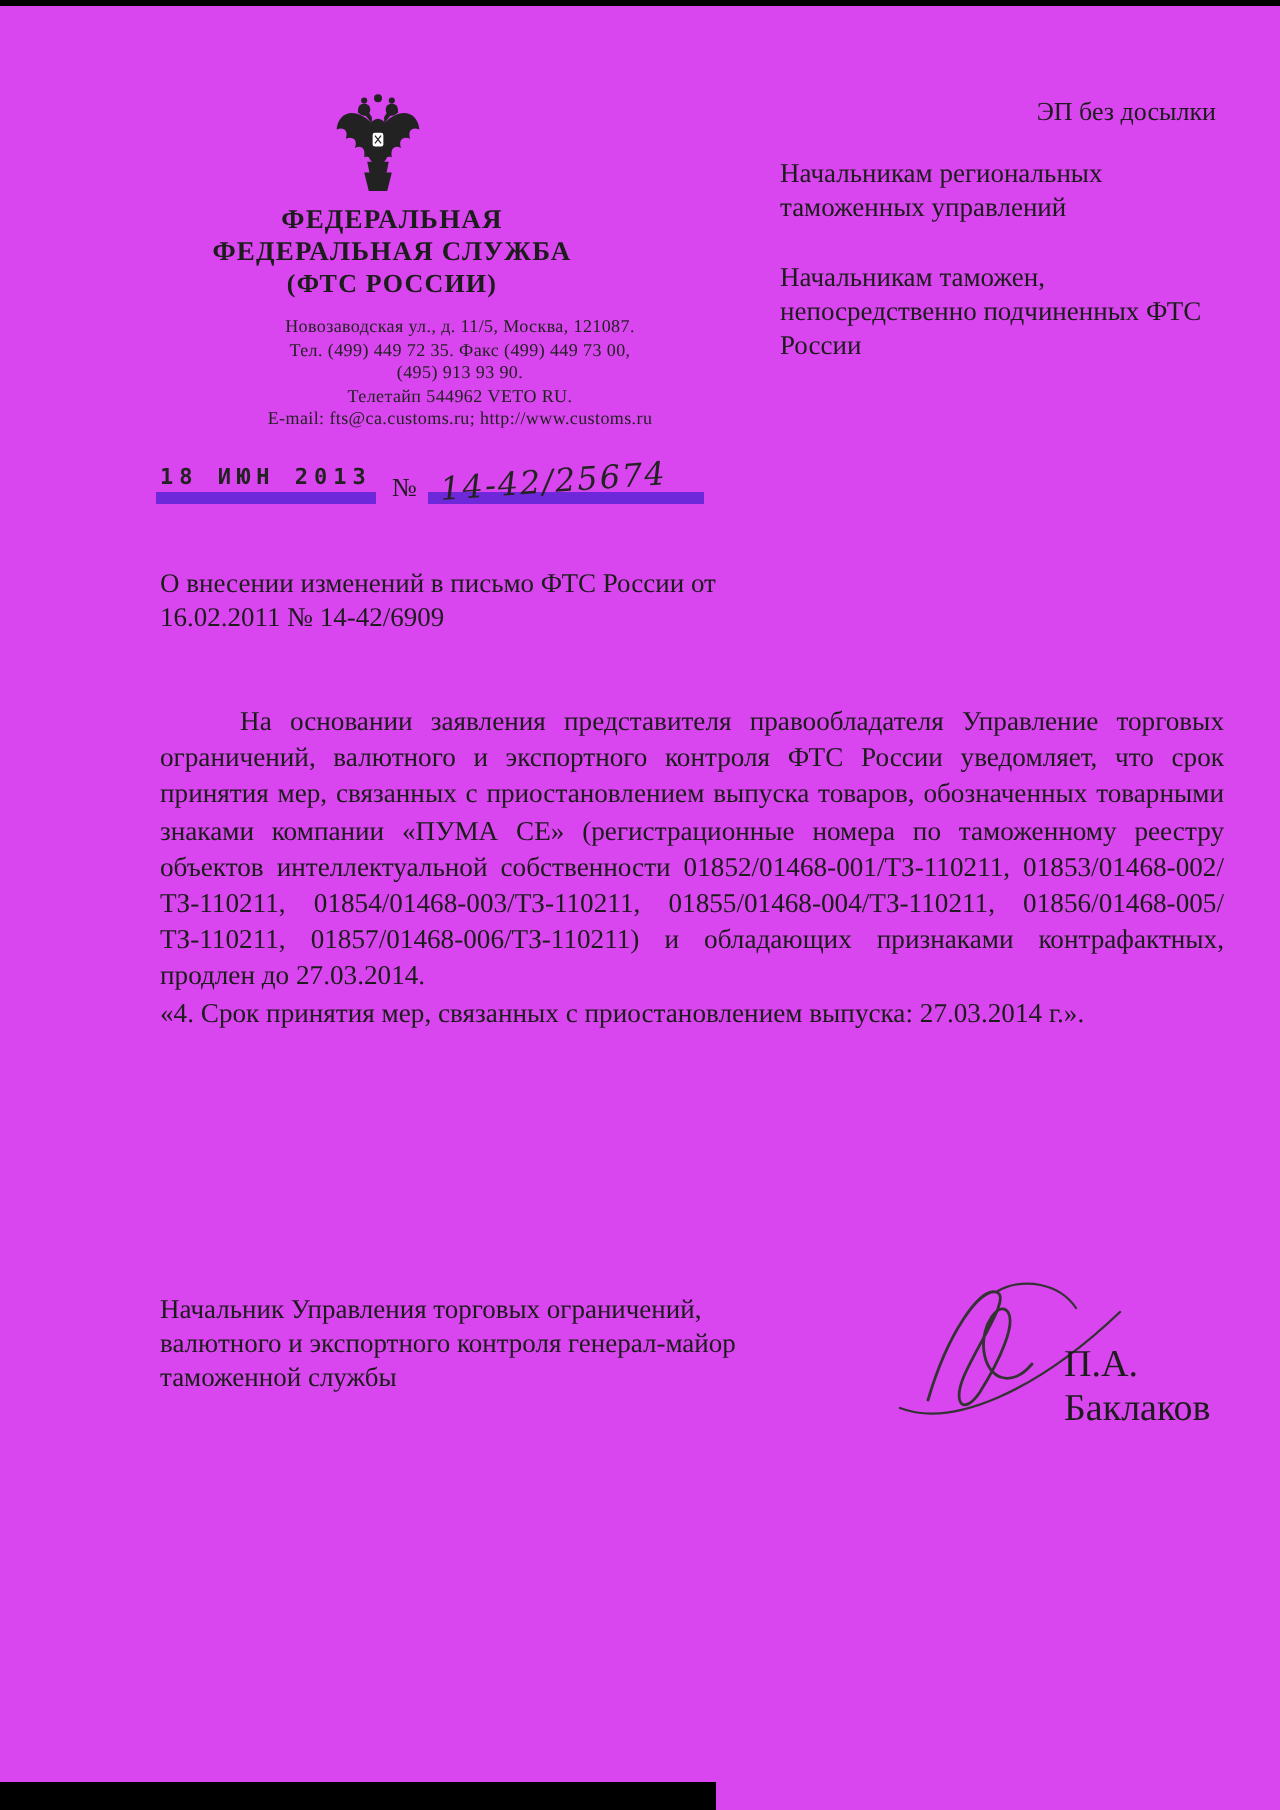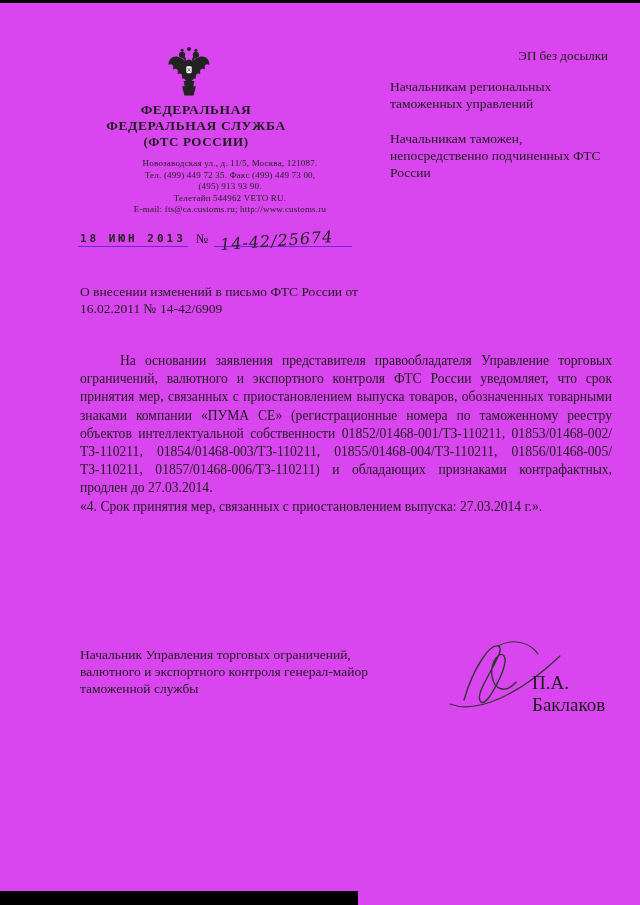--- a/index.html
+++ b/index.html
@@ -21,21 +21,21 @@
   .emblem{position:absolute;left:166px;top:46px;}
 
   .org-block{position:absolute;left:0;top:102px;width:392px;text-align:center;
     font-weight:bold;font-size:13.5px;line-height:16px;letter-spacing:.6px;}
   .org-sub{font-size:13px;}
 
   .addr-block{position:absolute;left:0;top:158px;width:392px;text-align:center;
     font-size:9px;line-height:11.5px;letter-spacing:.2px;color:#222;margin-left:34px;}
 
   .ref-row{position:absolute;left:78px;top:224px;width:280px;height:26px;}
-  .blank{display:inline-block;border-bottom:1px solid #6d28d9;vertical-align:bottom;height:22px;position:relative;}
+  .blank{display:inline-block;border-bottom:6px solid #6d28d9;vertical-align:bottom;height:22px;position:relative;}
   .blank.b1{width:110px;}
   .blank.b2{width:138px;}
   .stamp{position:absolute;left:2px;bottom:1px;white-space:nowrap;
     font-family:"DejaVu Sans Mono", monospace;font-weight:bold;font-size:11px;letter-spacing:3px;color:#222;}
   .no-sign{display:inline-block;vertical-align:bottom;margin:0 6px 0 8px;font-size:13px;}
   .hand-number{position:absolute;left:6px;bottom:-4px;white-space:nowrap;
     font-family:"DejaVu Serif", serif;font-style:italic;font-size:16px;letter-spacing:1px;
     transform:rotate(-4deg);color:#222;}
 
   .na-row{position:absolute;left:52px;top:254px;width:320px;height:20px;font-size:13px;}

